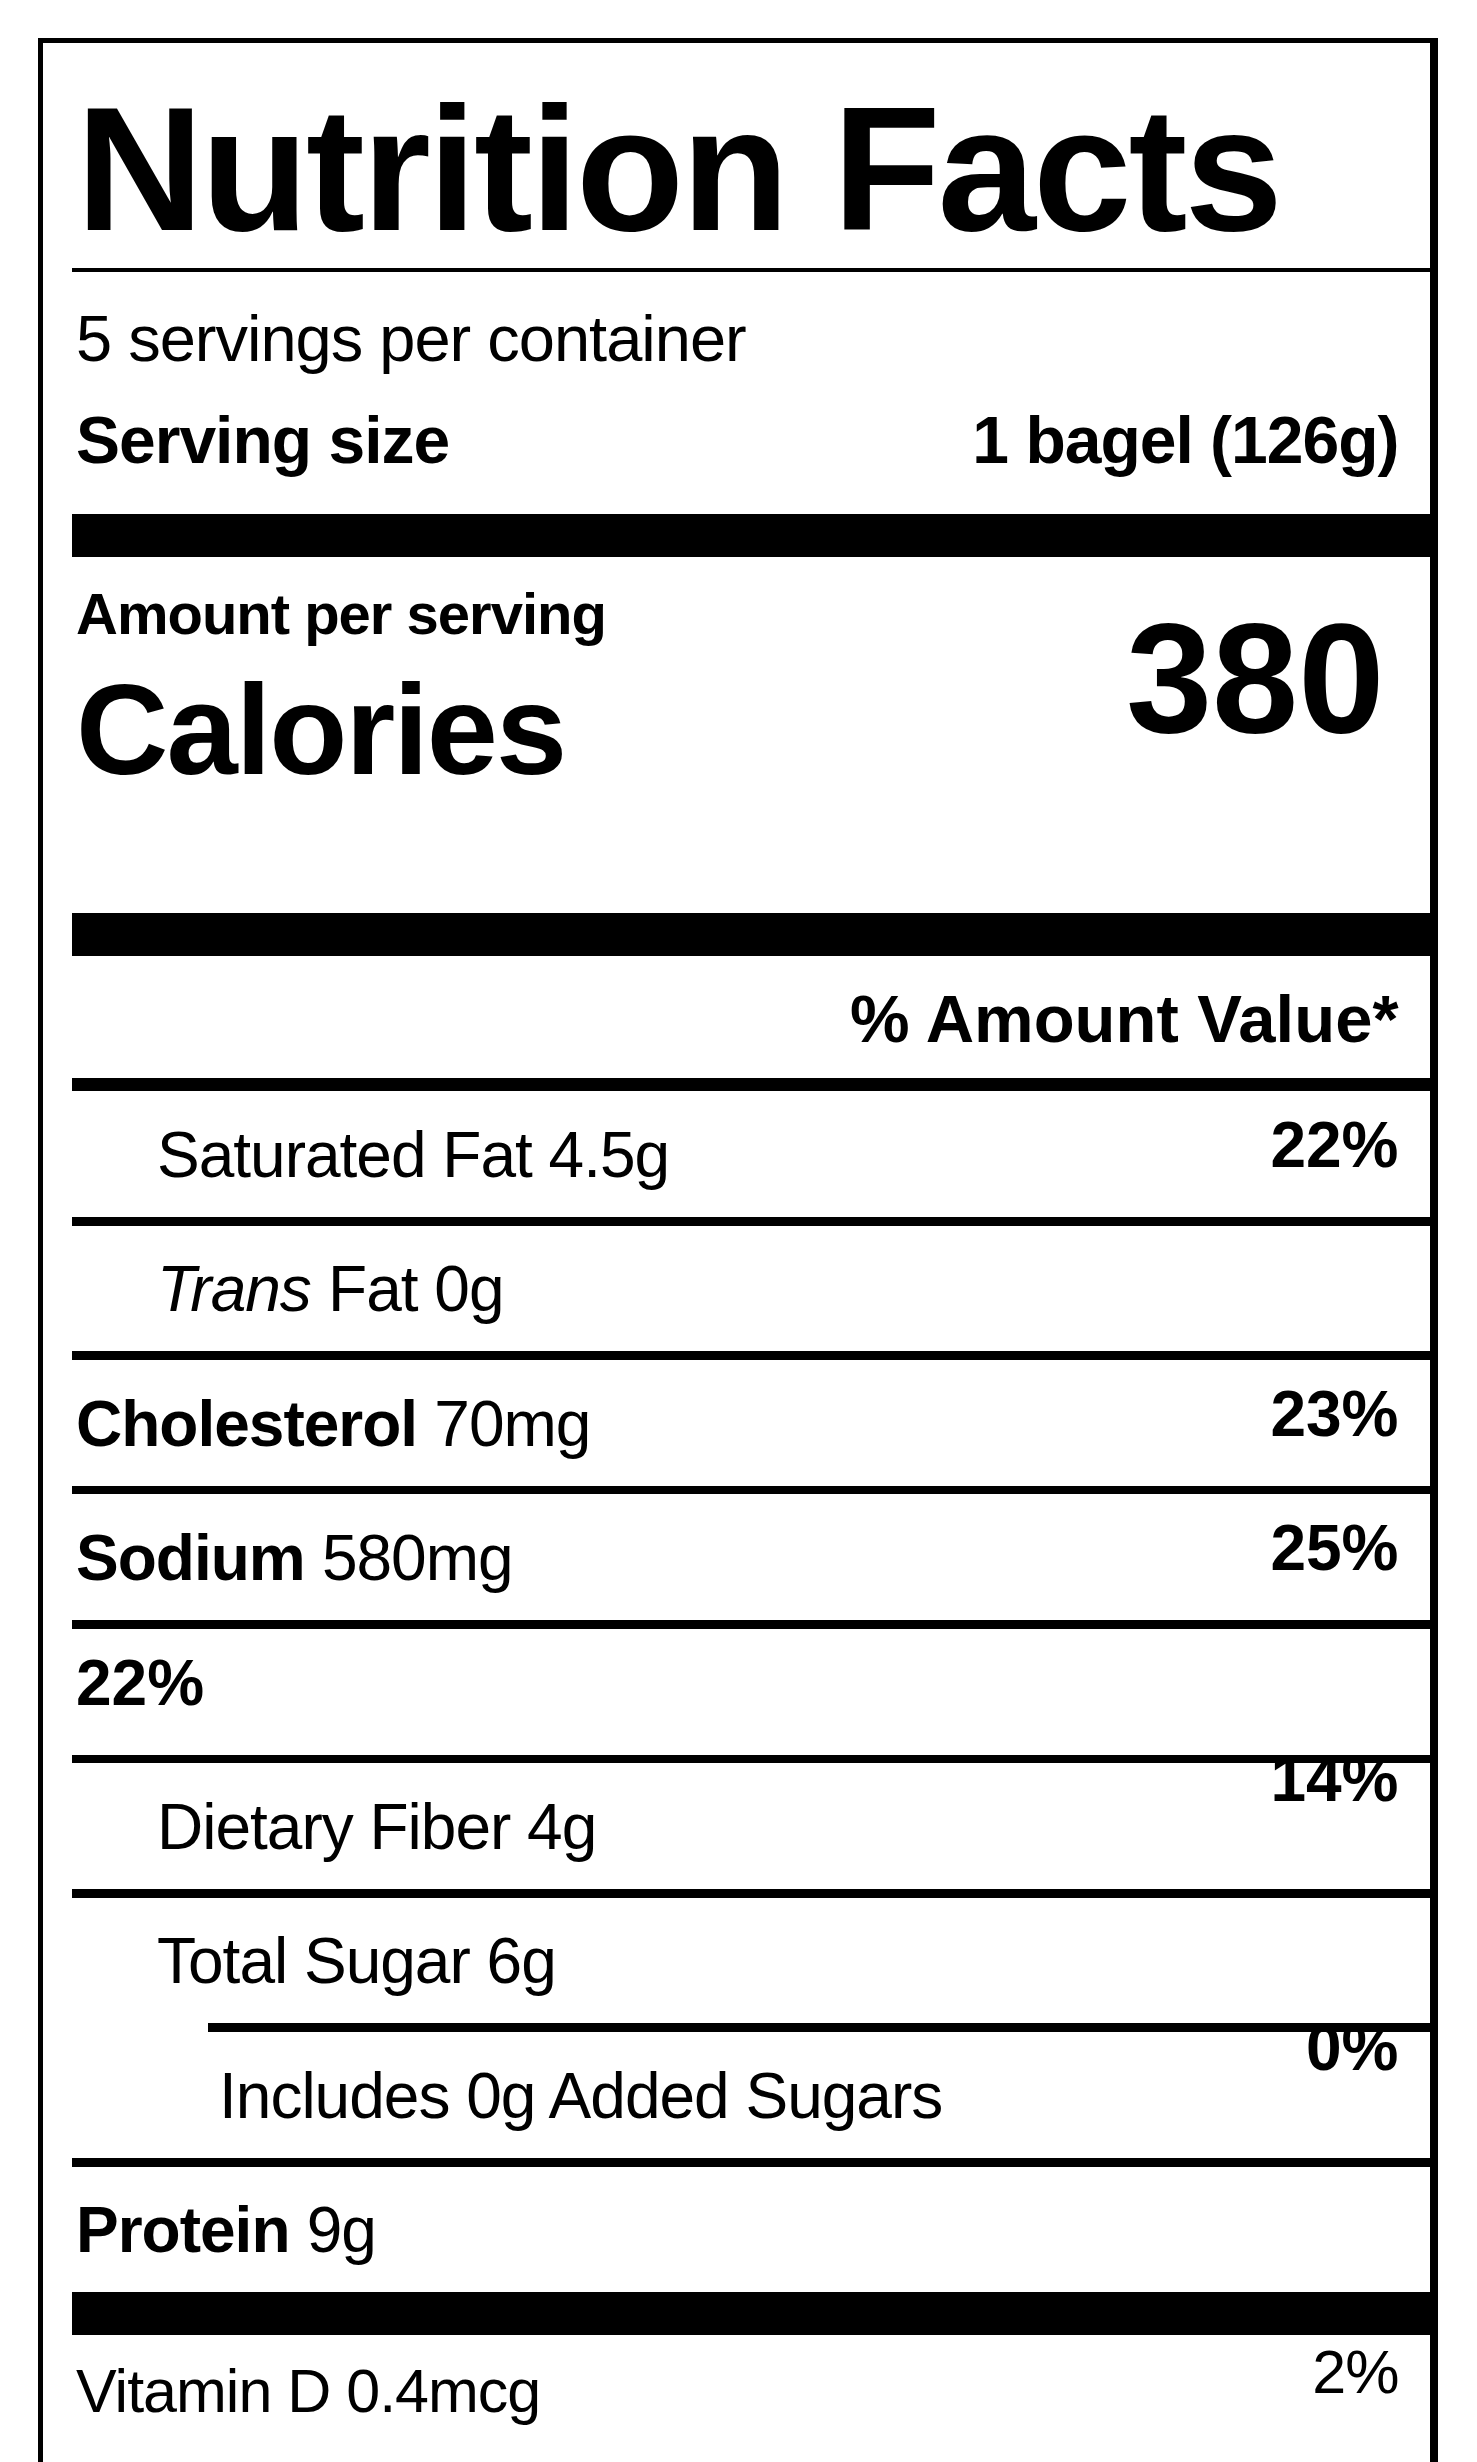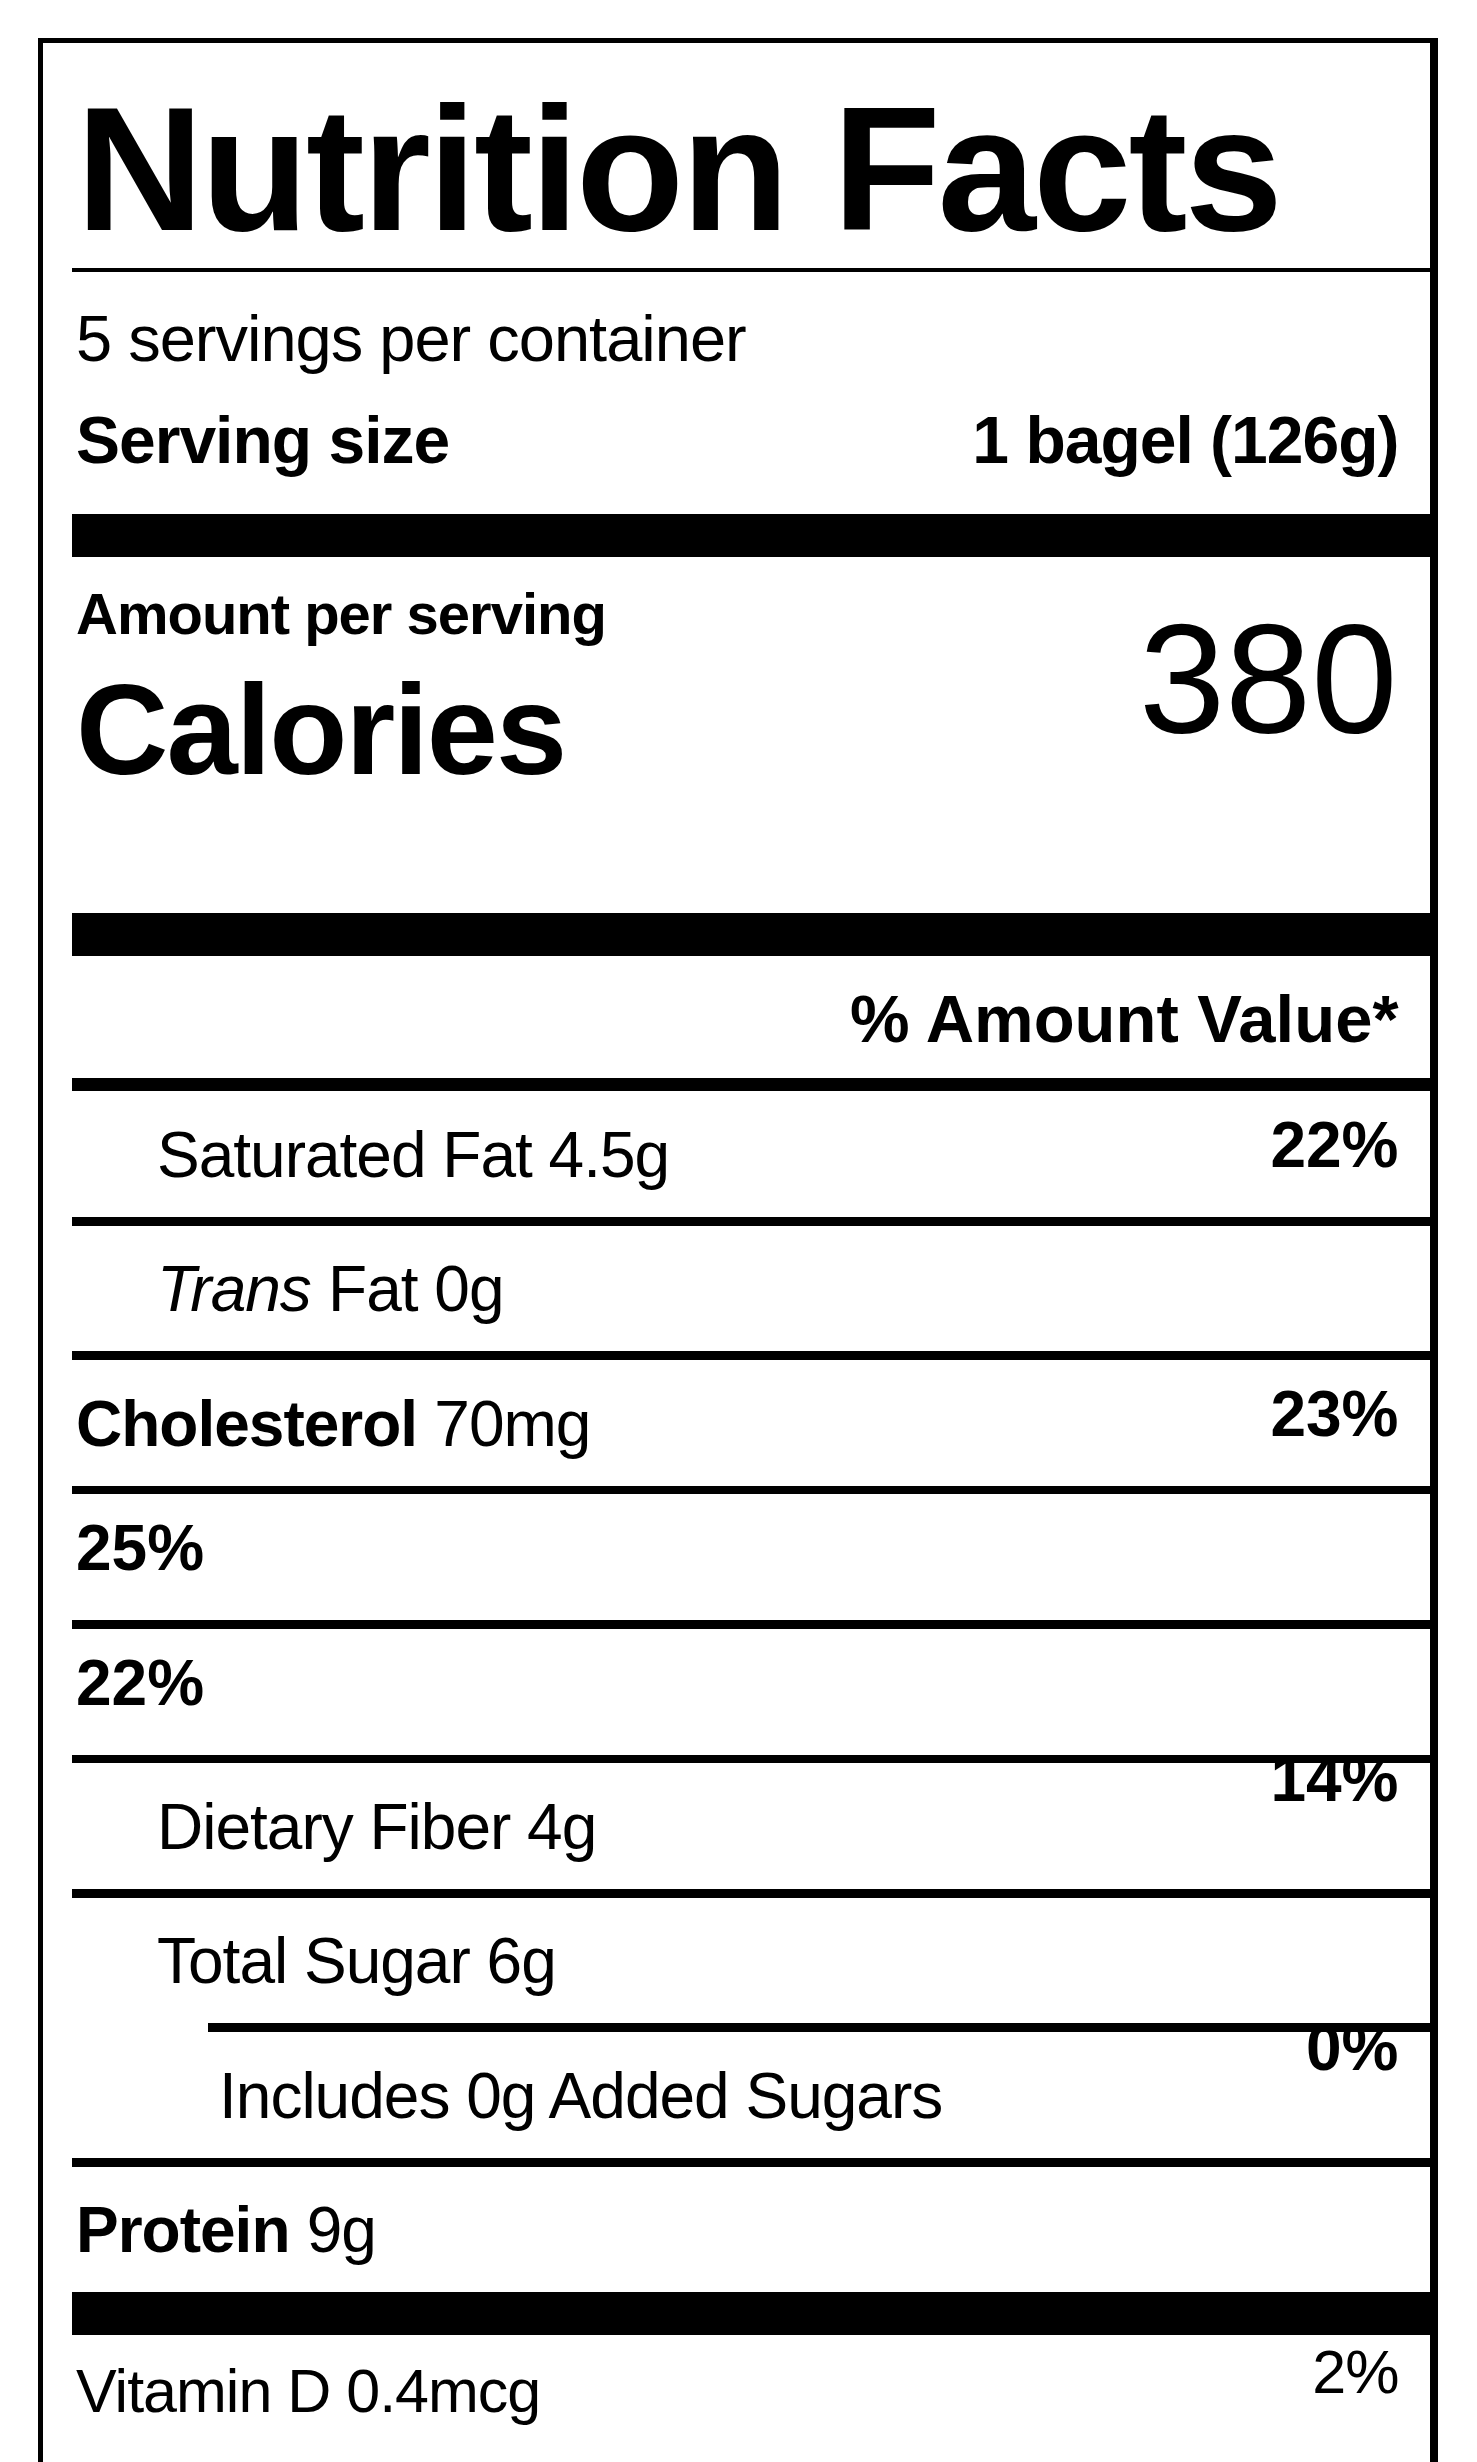--- a/index.html
+++ b/index.html
@@ -21,21 +21,21 @@
   .divider.sugar-ind{margin-left:165px;}
   .bar{height:43px;background:#000;margin:0 0 0 28.6px;}
   .servings{margin:28.6px 31.5px 0 33px;font-size:65px;line-height:1.2;letter-spacing:-1px;}
   .serving-size{
     display:flex;justify-content:space-between;align-items:baseline;
     margin:22.7px 31.5px 34px 33px;font-size:66px;font-weight:bold;line-height:1.2;letter-spacing:-1px;gap:46px;
   }
   .calories-block{position:relative;height:356px;margin:0 31.5px 0 33px;}
   .aps{padding-top:23.6px;font-size:58px;font-weight:bold;line-height:1.15;letter-spacing:-1px;}
   .cal-label{margin-top:15px;font-size:128px;font-weight:bold;line-height:1.05;letter-spacing:-2px;}
-  .cal-value{position:absolute;right:1px;top:44px;font-size:155px;font-weight:normal;line-height:1;}
+  .cal-value{position:absolute;right:14px;top:44px;font-size:155px;font-weight:bold;line-height:1;}
   .dv-header{margin:0 31.5px 0 33px;padding:25.6px 0 22.7px 0;font-size:67px;font-weight:bold;text-align:right;line-height:1.1;}
   .nrow{
     display:flex;justify-content:space-between;align-items:flex-end;
     margin:0 31.5px 0 33px;padding:28.6px 0 26.6px 0;font-size:64px;line-height:1.1;letter-spacing:-1px;
   }
   .nrow b{font-weight:bold;}
   .nrow i{font-style:italic;}
   .amt{margin-left:0.27em;}
   .ind1{margin-left:81px;}
   .ind2{margin-left:143px;}
@@ -89,20 +89,21 @@
     </div>
     <div class="divider med"></div>
 
     <div class="nrow">
       <span><b>Cholesterol</b><span class="amt">70mg</span></span>
       <span class="dv">23%</span>
     </div>
     <div class="divider med"></div>
 
     <div class="nrow">
+      <span><b>Sodium</b><span class="amt">580mg</span></span>
       <span class="dv">25%</span>
     </div>
     <div class="divider med"></div>
 
     <div class="nrow">
       <span class="dv">22%</span>
     </div>
     <div class="divider med"></div>
 
     <div class="nrow">

